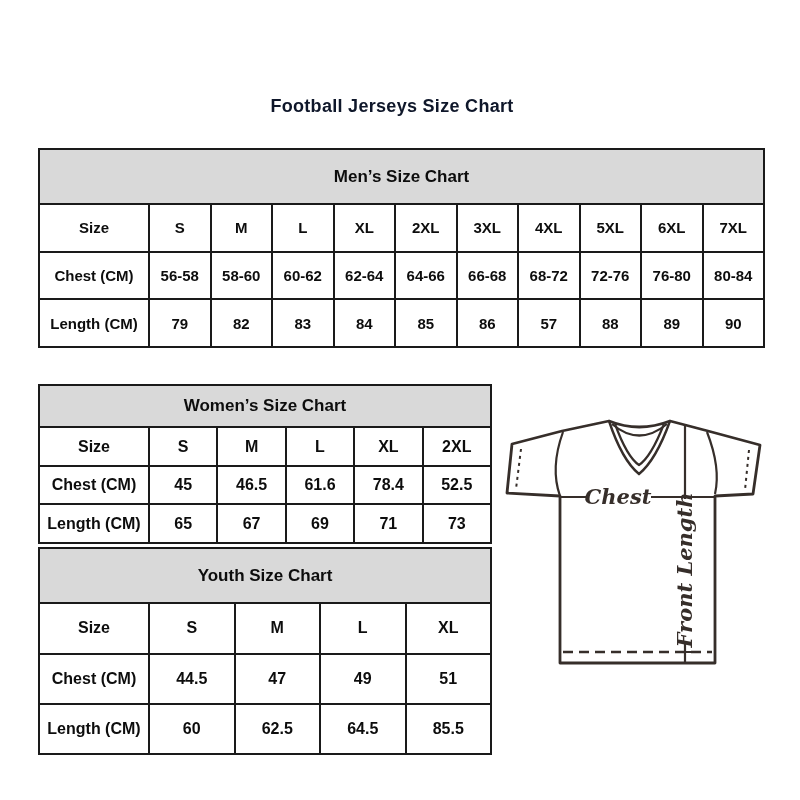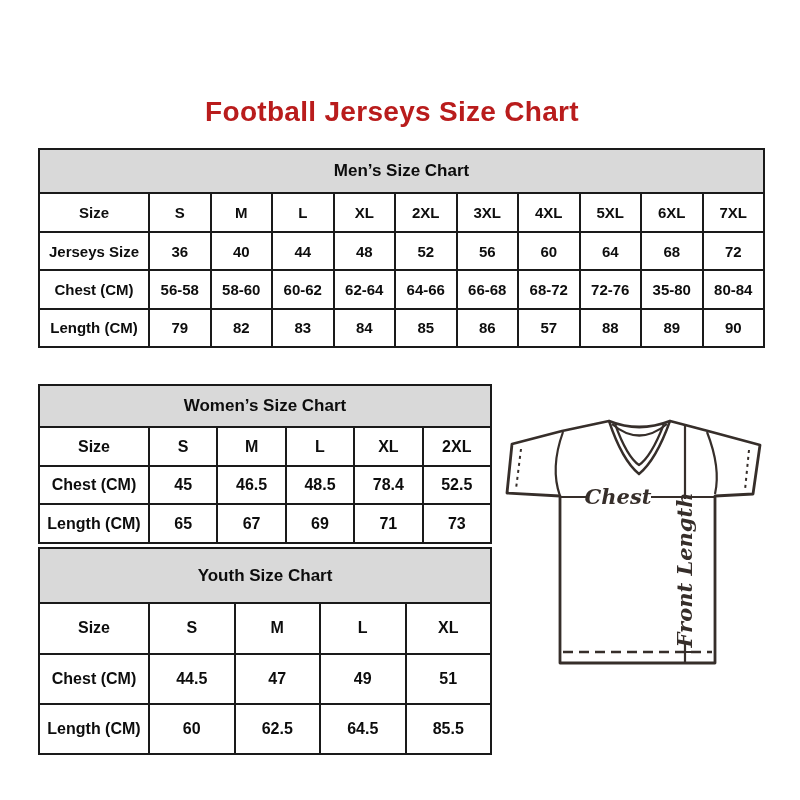--- a/index.html
+++ b/index.html
@@ -9,23 +9,23 @@
     font-family: "Liberation Sans", sans-serif;
     position: relative;
     overflow: hidden;
   }
   .page { position: relative; width: 800px; height: 800px; background: #fff; }
 
   .title {
     position: absolute;
     left: 0; top: 96px; width: 784px;
     text-align: center;
-    font-size: 28px;
+    font-size: 18px;
     font-weight: bold;
-    color: #b91c1c;
+    color: #0f172a;
     letter-spacing: 0.3px;
   }
 
   .table-slot { position: absolute; }
   #table-mens   { left: 38px; top: 148px; width: 727px; height: 200px; }
   #table-womens { left: 38px; top: 384px; width: 454px; height: 160px; }
   #table-youth  { left: 38px; top: 547px; width: 454px; height: 208px; }
 
   table.size-table {
     width: 100%; height: 100%;
@@ -94,43 +94,30 @@
             <td>L</td>
             <td>XL</td>
             <td>2XL</td>
             <td>3XL</td>
             <td>4XL</td>
             <td>5XL</td>
             <td>6XL</td>
             <td>7XL</td>
           </tr>
           <tr>
-            <td>Jerseys Size</td>
-            <td>36</td>
-            <td>40</td>
-            <td>44</td>
-            <td>48</td>
-            <td>52</td>
-            <td>56</td>
-            <td>60</td>
-            <td>64</td>
-            <td>68</td>
-            <td>72</td>
-          </tr>
-          <tr>
             <td>Chest (CM)</td>
             <td>56-58</td>
             <td>58-60</td>
             <td>60-62</td>
             <td>62-64</td>
             <td>64-66</td>
             <td>66-68</td>
             <td>68-72</td>
             <td>72-76</td>
-            <td>35-80</td>
+            <td>76-80</td>
             <td>80-84</td>
           </tr>
           <tr>
             <td>Length (CM)</td>
             <td>79</td>
             <td>82</td>
             <td>83</td>
             <td>84</td>
             <td>85</td>
             <td>86</td>
@@ -161,21 +148,21 @@
             <td>S</td>
             <td>M</td>
             <td>L</td>
             <td>XL</td>
             <td>2XL</td>
           </tr>
           <tr>
             <td>Chest (CM)</td>
             <td>45</td>
             <td>46.5</td>
-            <td>48.5</td>
+            <td>61.6</td>
             <td>78.4</td>
             <td>52.5</td>
           </tr>
           <tr>
             <td>Length (CM)</td>
             <td>65</td>
             <td>67</td>
             <td>69</td>
             <td>71</td>
             <td>73</td>

